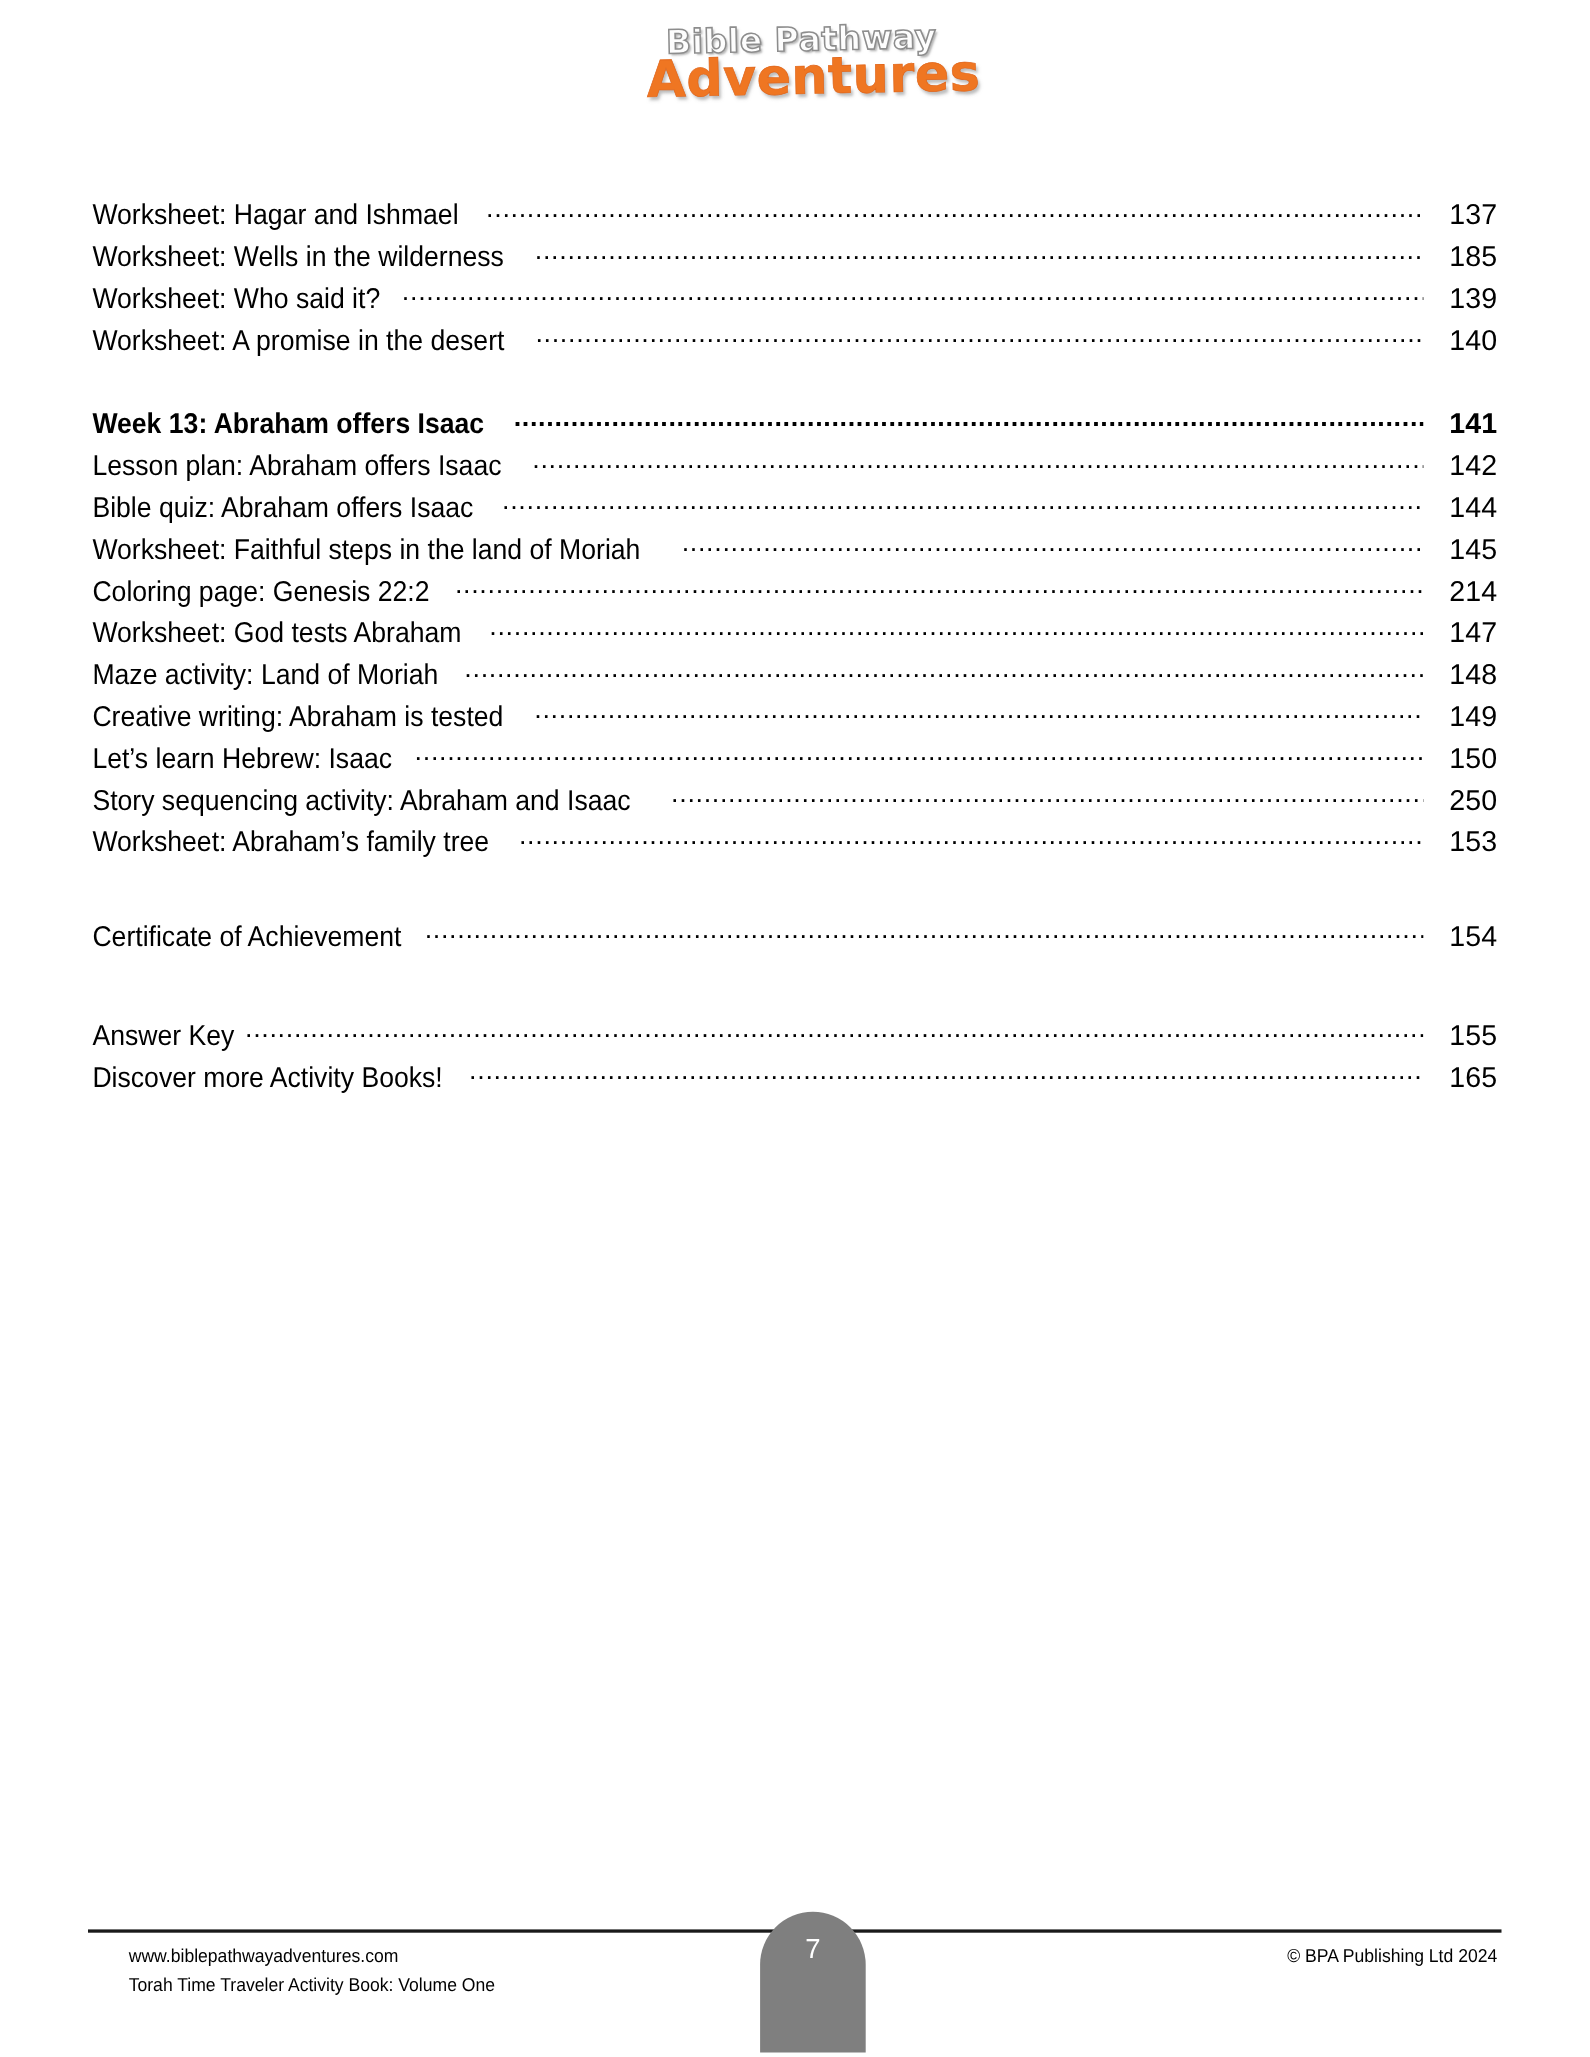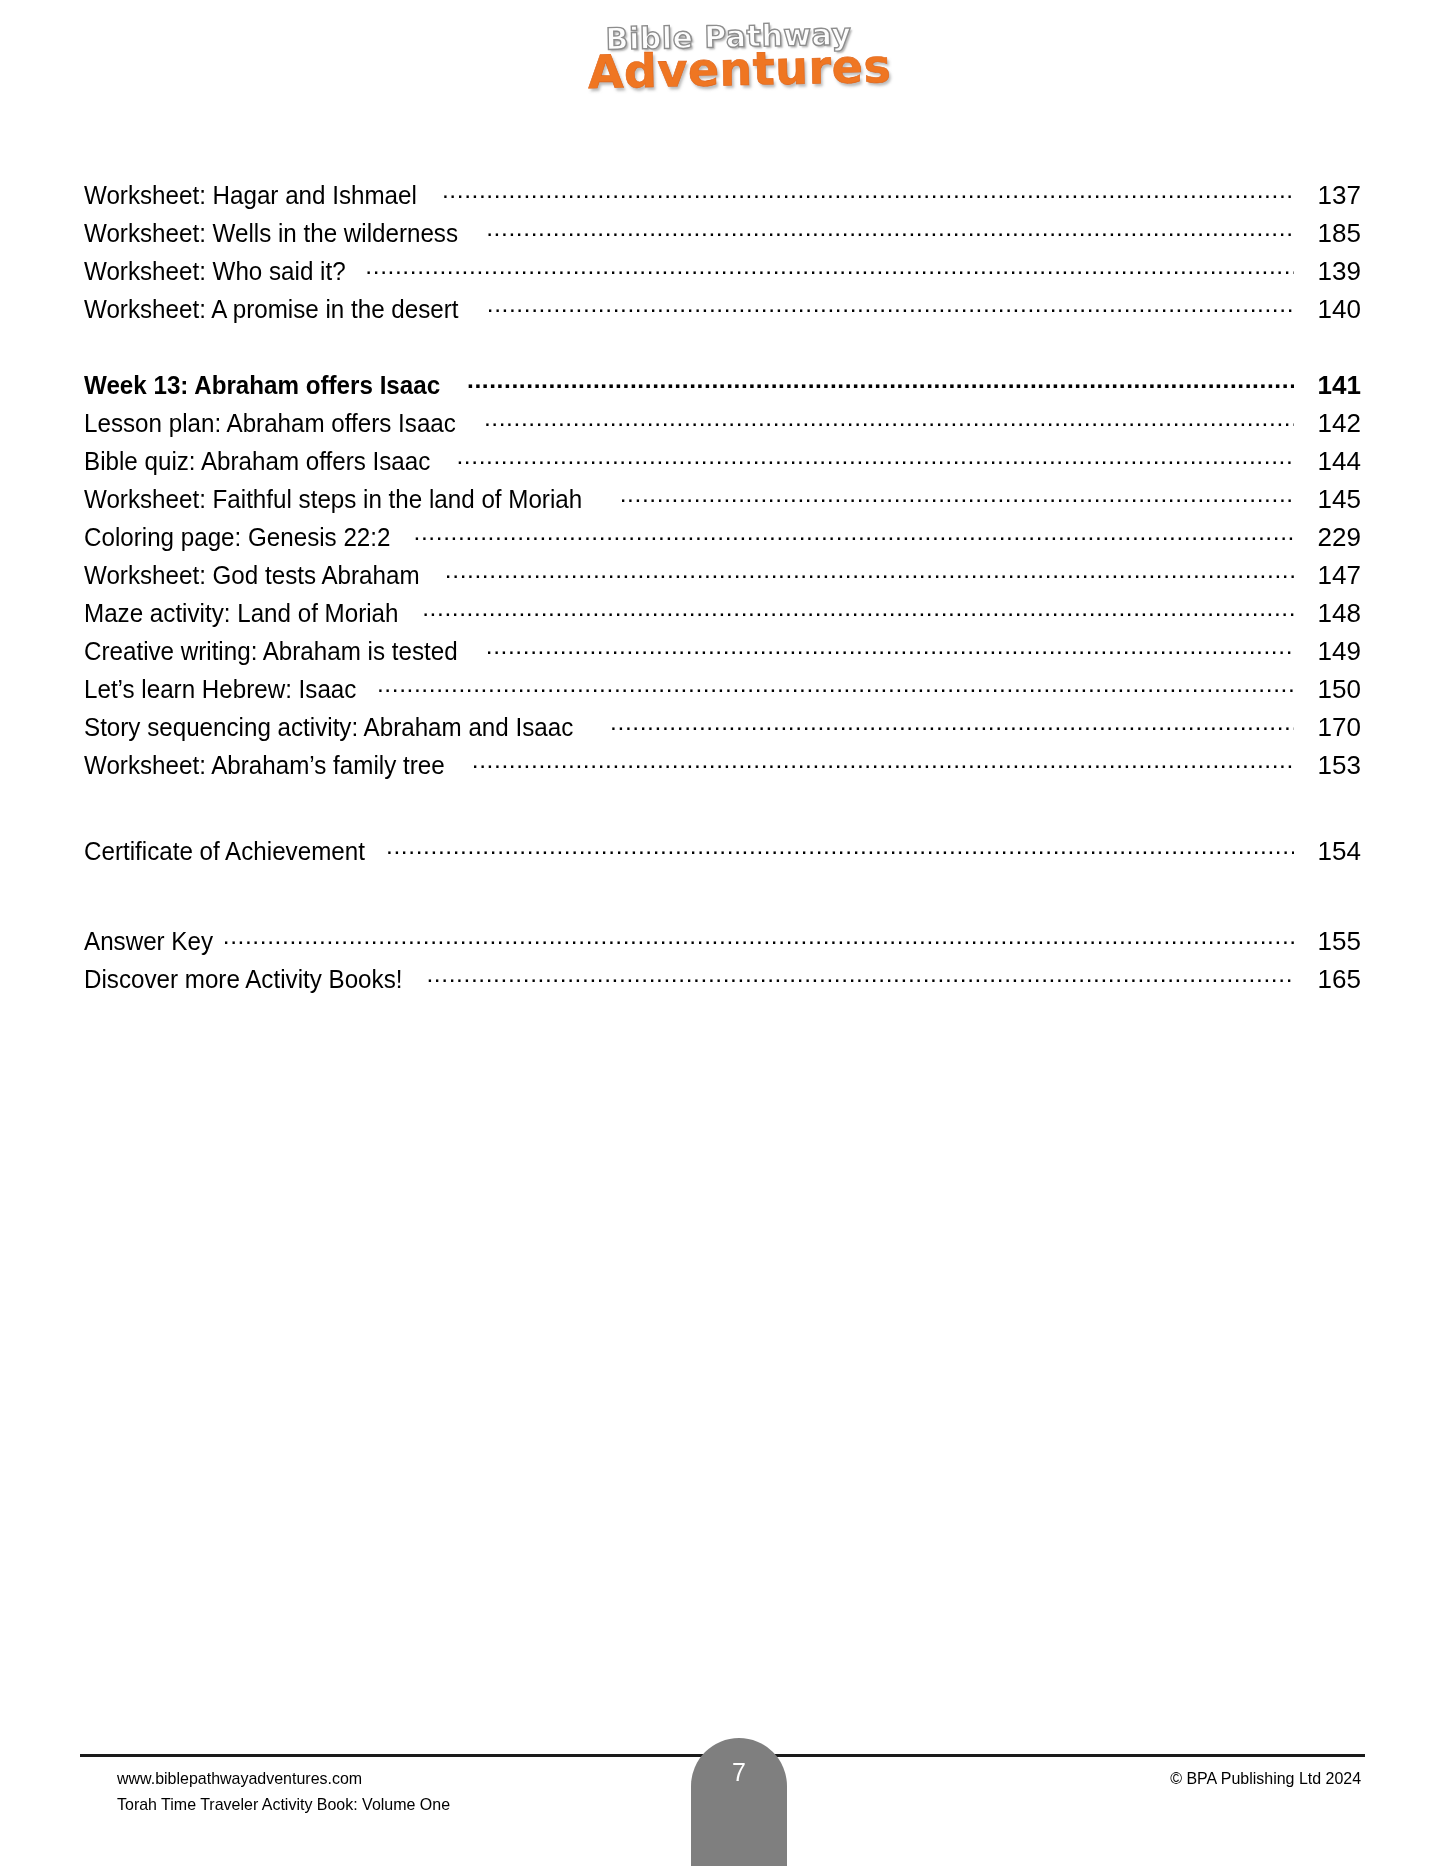--- a/index.html
+++ b/index.html
@@ -225,21 +225,21 @@
           <span class="toc-page">144</span>
         </div>
         <div class="toc-row">
           <span class="toc-title">Worksheet: Faithful steps in the land of Moriah</span>
           <span class="toc-dots"></span>
           <span class="toc-page">145</span>
         </div>
         <div class="toc-row">
           <span class="toc-title">Coloring page: Genesis 22:2</span>
           <span class="toc-dots"></span>
-          <span class="toc-page">229</span>
+          <span class="toc-page">214</span>
         </div>
         <div class="toc-row">
           <span class="toc-title">Worksheet: God tests Abraham</span>
           <span class="toc-dots"></span>
           <span class="toc-page">147</span>
         </div>
         <div class="toc-row">
           <span class="toc-title">Maze activity: Land of Moriah</span>
           <span class="toc-dots"></span>
           <span class="toc-page">148</span>
@@ -250,21 +250,21 @@
           <span class="toc-page">149</span>
         </div>
         <div class="toc-row">
           <span class="toc-title">Let’s learn Hebrew: Isaac</span>
           <span class="toc-dots"></span>
           <span class="toc-page">150</span>
         </div>
         <div class="toc-row">
           <span class="toc-title">Story sequencing activity: Abraham and Isaac</span>
           <span class="toc-dots"></span>
-          <span class="toc-page">170</span>
+          <span class="toc-page">250</span>
         </div>
         <div class="toc-row">
           <span class="toc-title">Worksheet: Abraham’s family tree</span>
           <span class="toc-dots"></span>
           <span class="toc-page">153</span>
         </div>
       </div>
       <div class="gap-xl"></div>
       <div>
         <div class="toc-row">

